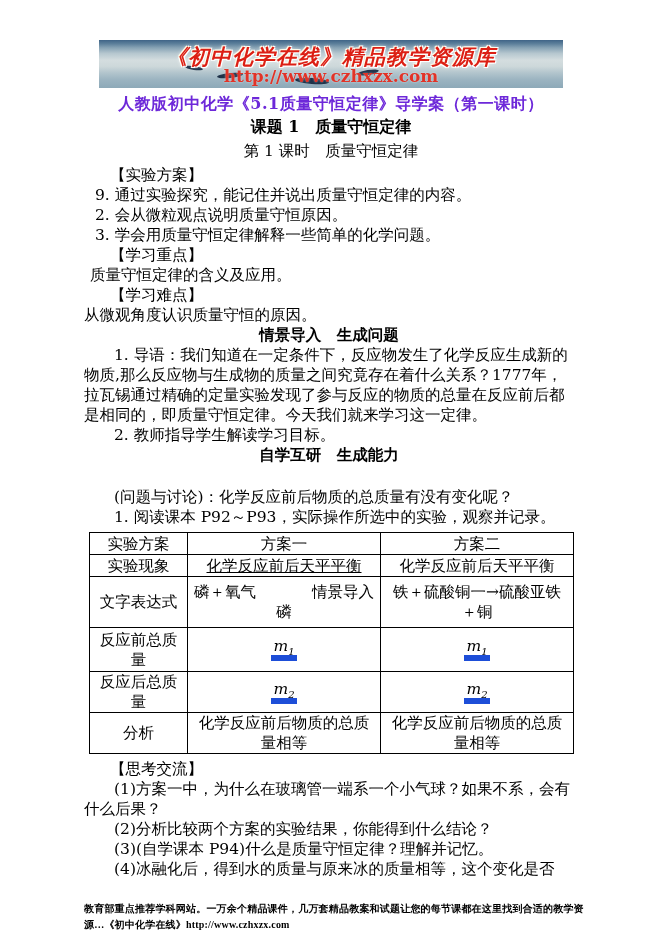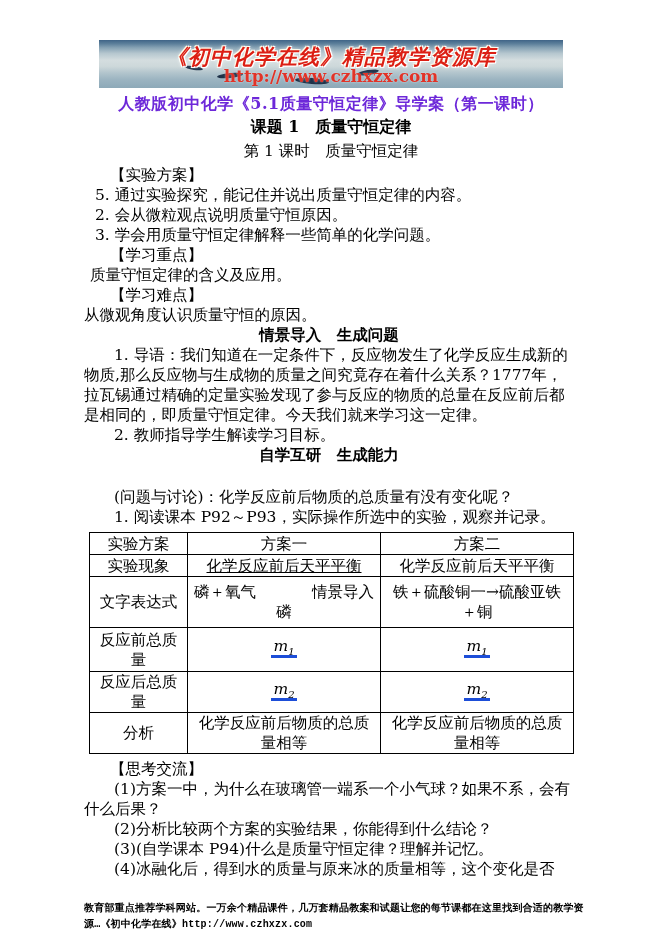--- a/index.html
+++ b/index.html
@@ -59,27 +59,27 @@
     padding:0 4px;overflow:hidden;
   }
   td.c-label{width:89px;}
   td.c-plan{width:184px;padding:0 10px;}
   tr.r-head td, tr.r-phen td{height:21px;}
   tr.r-expr td{height:50px;}
   tr.r-mb td{height:43px;}
   tr.r-ma td{height:40px;}
   tr.r-an td{height:39px;}
   .u{text-decoration:underline;}
-  .mval{border-bottom:3px solid #1d4ed8;font-style:italic;padding:0 2px;}
+  .mval{border-bottom:6px solid #1d4ed8;font-style:italic;padding:0 2px;}
   .mval sub{font-size:10px;font-style:italic;}
   .expr-split{display:flex;justify-content:space-between;padding:0 2px;}
   
   .footer{
     width:512px;margin:22px 0 0 84px;
-    font-family:Liberation Mono, monospace;
+    font-family:Liberation Serif, serif;
     font-size:10px;font-weight:bold;line-height:16px;letter-spacing:.2px;
   }
 </style>
 </head>
 <body>
 
 <div class="banner">
   <span class="bird b1"></span>
   <span class="bird b2"></span>
   <span class="bird b3"></span>
@@ -87,21 +87,21 @@
   <div class="banner-title">《初中化学在线》精品教学资源库</div>
   <div class="banner-url">http://www.czhxzx.com</div>
 </div>
 
 <div class="main-title">人教版初中化学《5.1质量守恒定律》导学案（第一课时）</div>
 <div class="subject-title">课题 1　质量守恒定律</div>
 <div class="lesson-title">第 1 课时　质量守恒定律</div>
 
 <div class="content">
   <p class="indent-h">【实验方案】</p>
-  <p class="indent-g">5. 通过实验探究，能记住并说出质量守恒定律的内容。</p>
+  <p class="indent-g">9. 通过实验探究，能记住并说出质量守恒定律的内容。</p>
   <p class="indent-g">2. 会从微粒观点说明质量守恒原因。</p>
   <p class="indent-g">3. 学会用质量守恒定律解释一些简单的化学问题。</p>
 
   <p class="indent-h">【学习重点】</p>
   <p class="indent-s">质量守恒定律的含义及应用。</p>
 
   <p class="indent-h">【学习难点】</p>
   <p>从微观角度认识质量守恒的原因。</p>
 
   <p class="center-bold">情景导入　生成问题</p>

